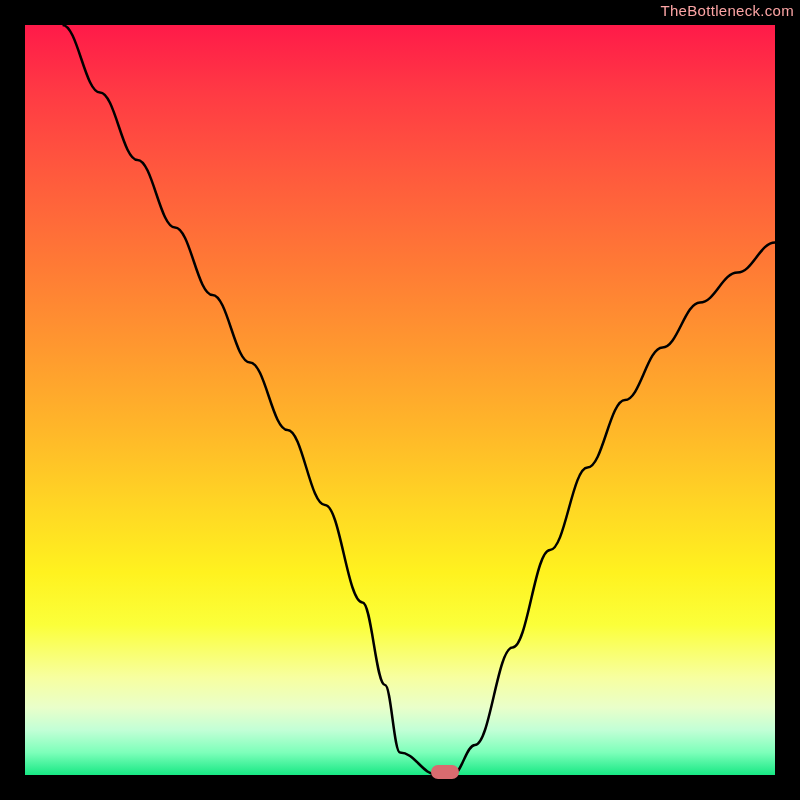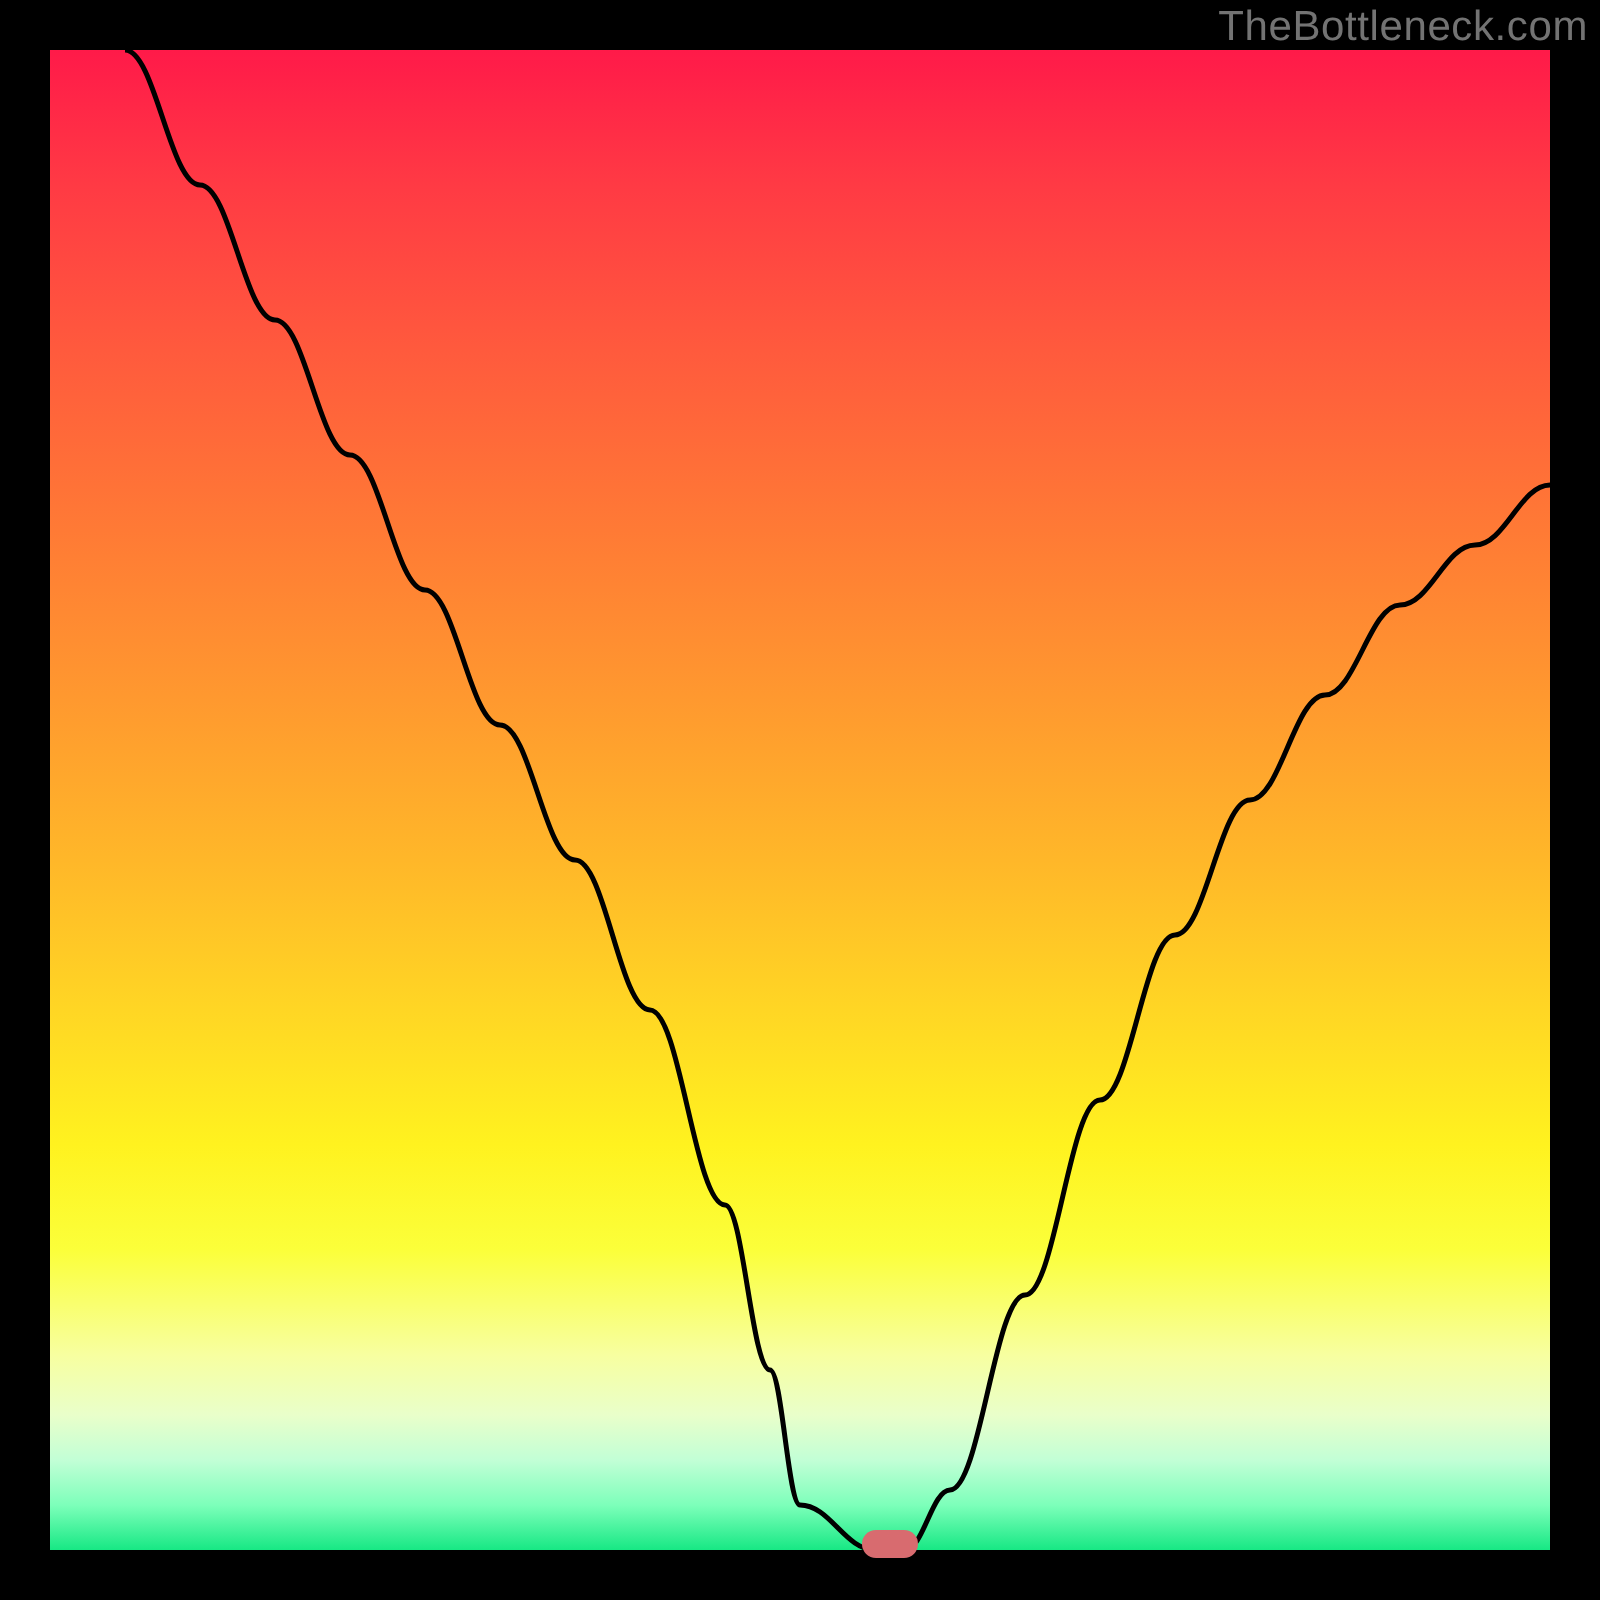--- a/index.html
+++ b/index.html
@@ -14,22 +14,22 @@
   .frame {
     position: relative;
     width: 800px;
     height: 800px;
     background: #000;
   }
   .watermark {
     position: absolute;
     top: 2px;
     right: 6px;
-    color: #737373;
-    font-size: 21px;
+    color: #fca5a5;
+    font-size: 15px;
     letter-spacing: 0.3px;
     font-weight: 400;
   }
   .plot {
     position: absolute;
     left: 25px;
     top: 25px;
     width: 750px;
     height: 750px;
     

